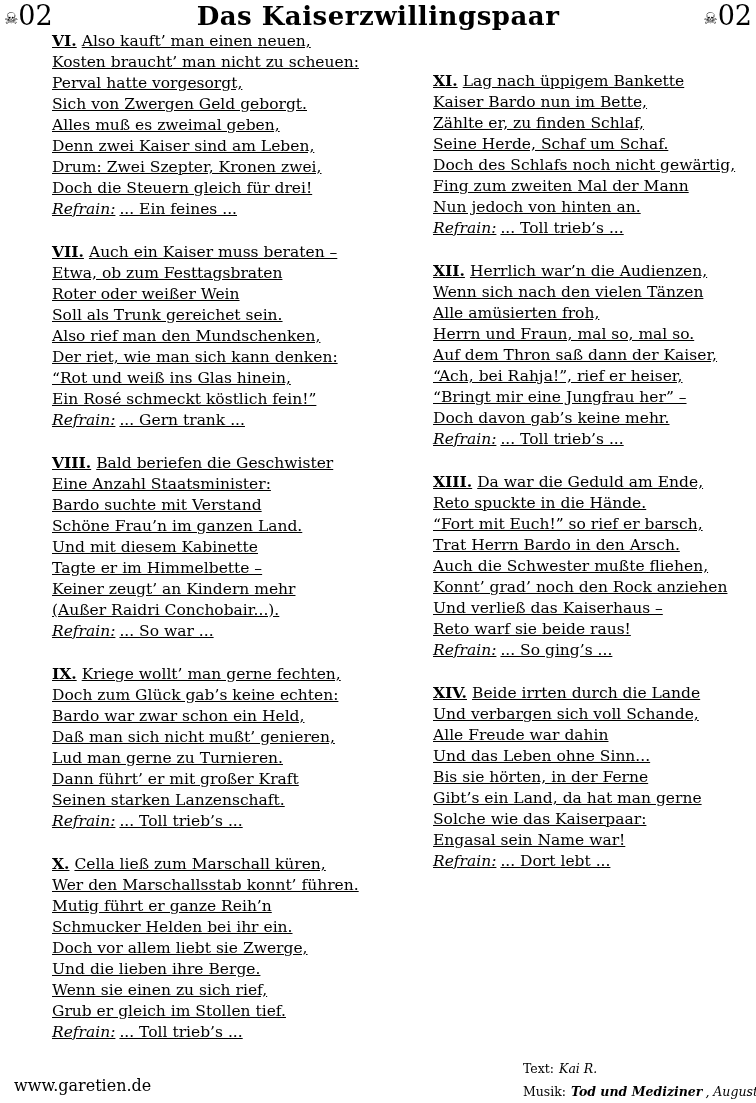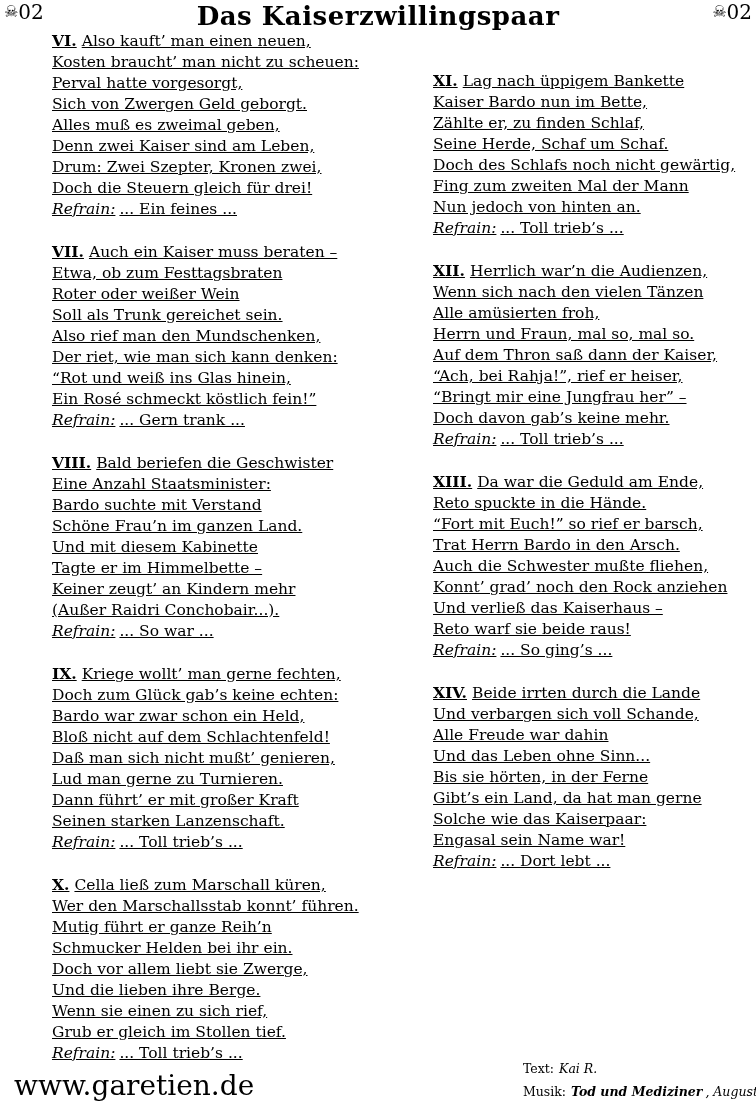--- a/index.html
+++ b/index.html
@@ -35,21 +35,21 @@
   }
   .page-marker.left  { left: 4px; }
   .page-marker.right { right: 4px; }
   .skull {
     font-family: "DejaVu Sans", sans-serif;
     font-size: 16px;
     line-height: 1;
     padding-bottom: 2px;
   }
   .pagenum {
-    font-size: 20px;
+    font-size: 27px;
     line-height: 1;
   }
   .page-title {
     position: absolute;
     top: 0;
     left: 0;
     width: 756px;
     margin: 0;
     text-align: center;
     font-size: 26px;
@@ -76,21 +76,21 @@
   }
   .vnum { font-weight: bold; margin-right: 5px; }
   .refrain-label { font-style: italic; }
   .refrain-text { margin-left: 4px; }
 
   
   .website {
     position: absolute;
     left: 14px;
     top: 1073px;
-    font-size: 28px;
+    font-size: 16px;
     line-height: 26px;
     white-space: nowrap;
     text-align: center;
   }
   .credits {
     position: absolute;
     left: 523px;
     top: 1062px;
     font-size: 12.5px;
     white-space: nowrap;
@@ -152,21 +152,20 @@
       <p class="line">Tagte er im Himmelbette –</p>
       <p class="line">Keiner zeugt’ an Kindern mehr</p>
       <p class="line">(Außer Raidri Conchobair...).</p>
       <p class="line refrain"><i class="refrain-label">Refrain:</i><span class="refrain-text">... So war ...</span></p>
   </div>
 
   <div class="verse">
     <p class="line"><b class="vnum">IX.</b><span>Kriege wollt’ man gerne fechten,</span></p>
     <p class="line">Doch zum Glück gab’s keine echten:</p>
       <p class="line">Bardo war zwar schon ein Held,</p>
-      <p class="line">Bloß nicht auf dem Schlachtenfeld!</p>
       <p class="line">Daß man sich nicht mußt’ genieren,</p>
       <p class="line">Lud man gerne zu Turnieren.</p>
       <p class="line">Dann führt’ er mit großer Kraft</p>
       <p class="line">Seinen starken Lanzenschaft.</p>
       <p class="line refrain"><i class="refrain-label">Refrain:</i><span class="refrain-text">... Toll trieb’s ...</span></p>
   </div>
 
   <div class="verse">
     <p class="line"><b class="vnum">X.</b><span>Cella ließ zum Marschall küren,</span></p>
     <p class="line">Wer den Marschallsstab konnt’ führen.</p>

